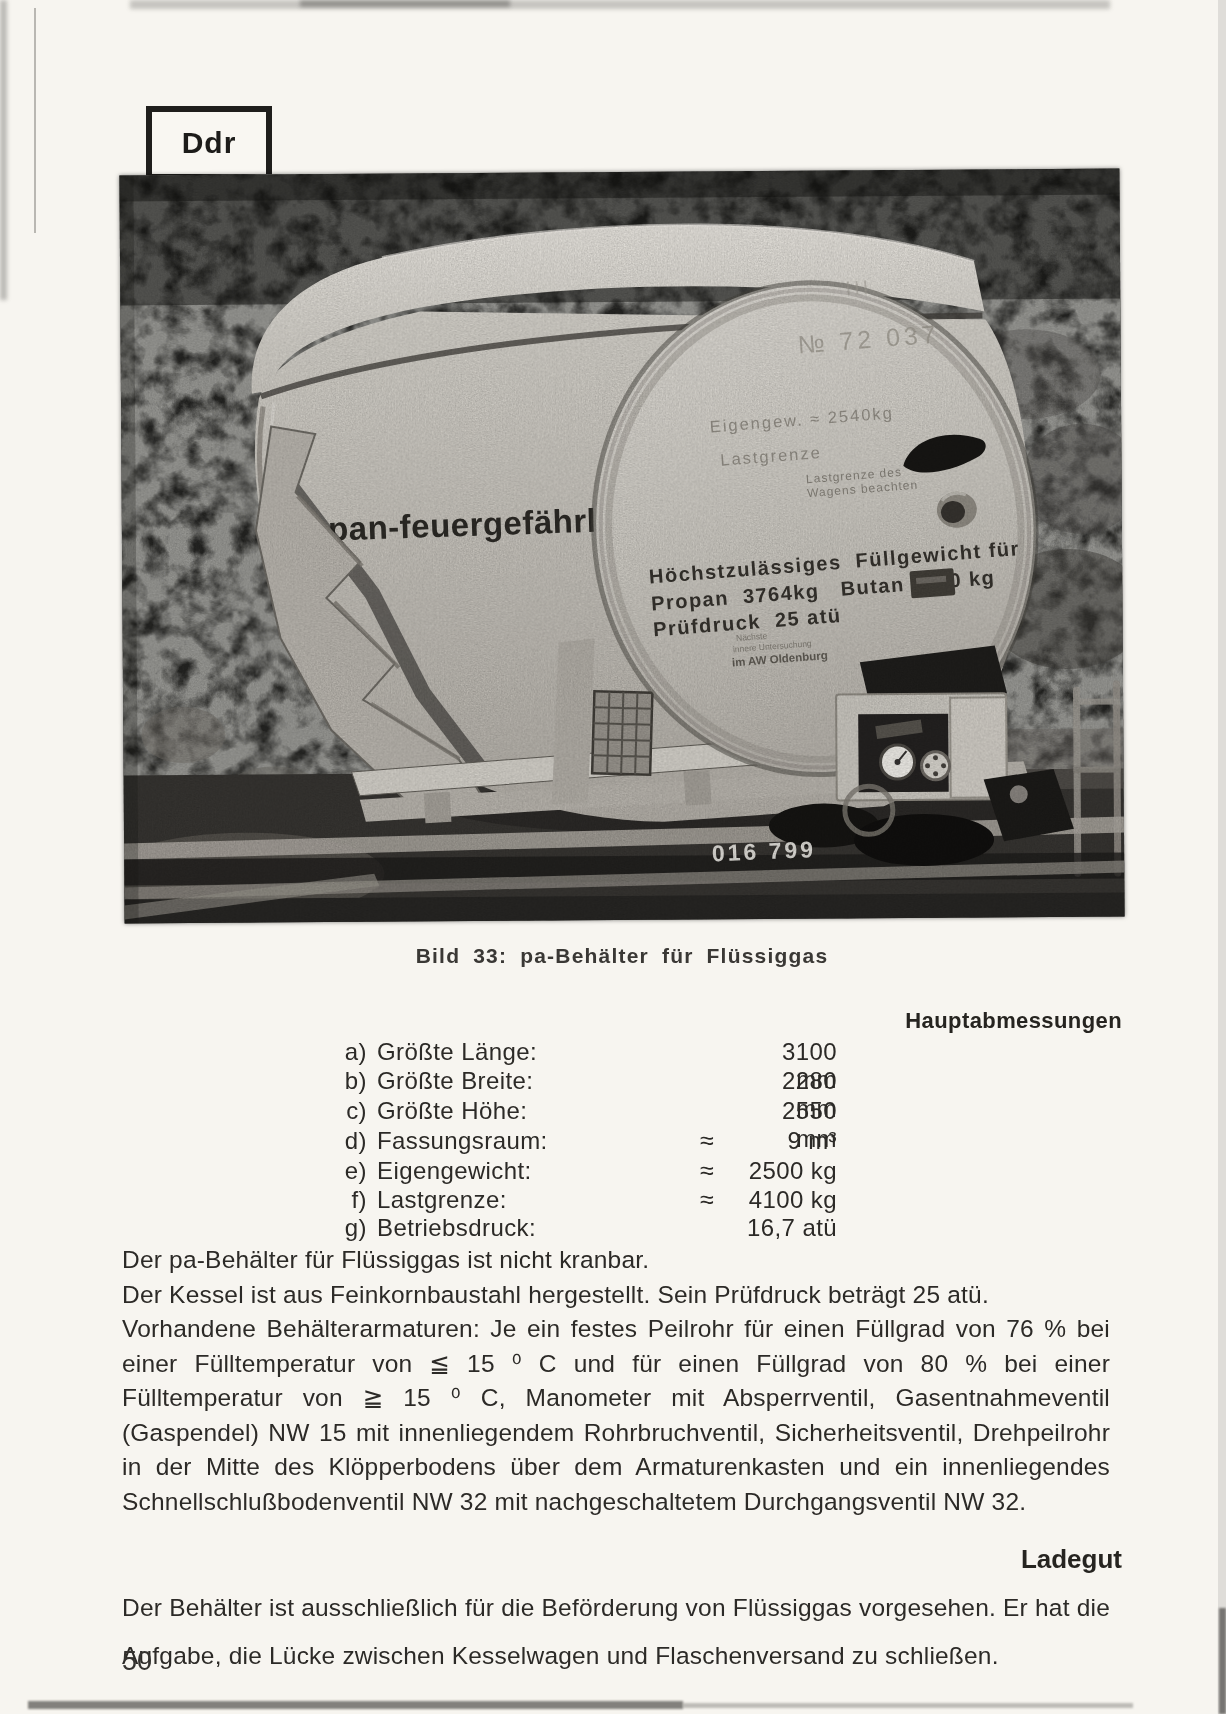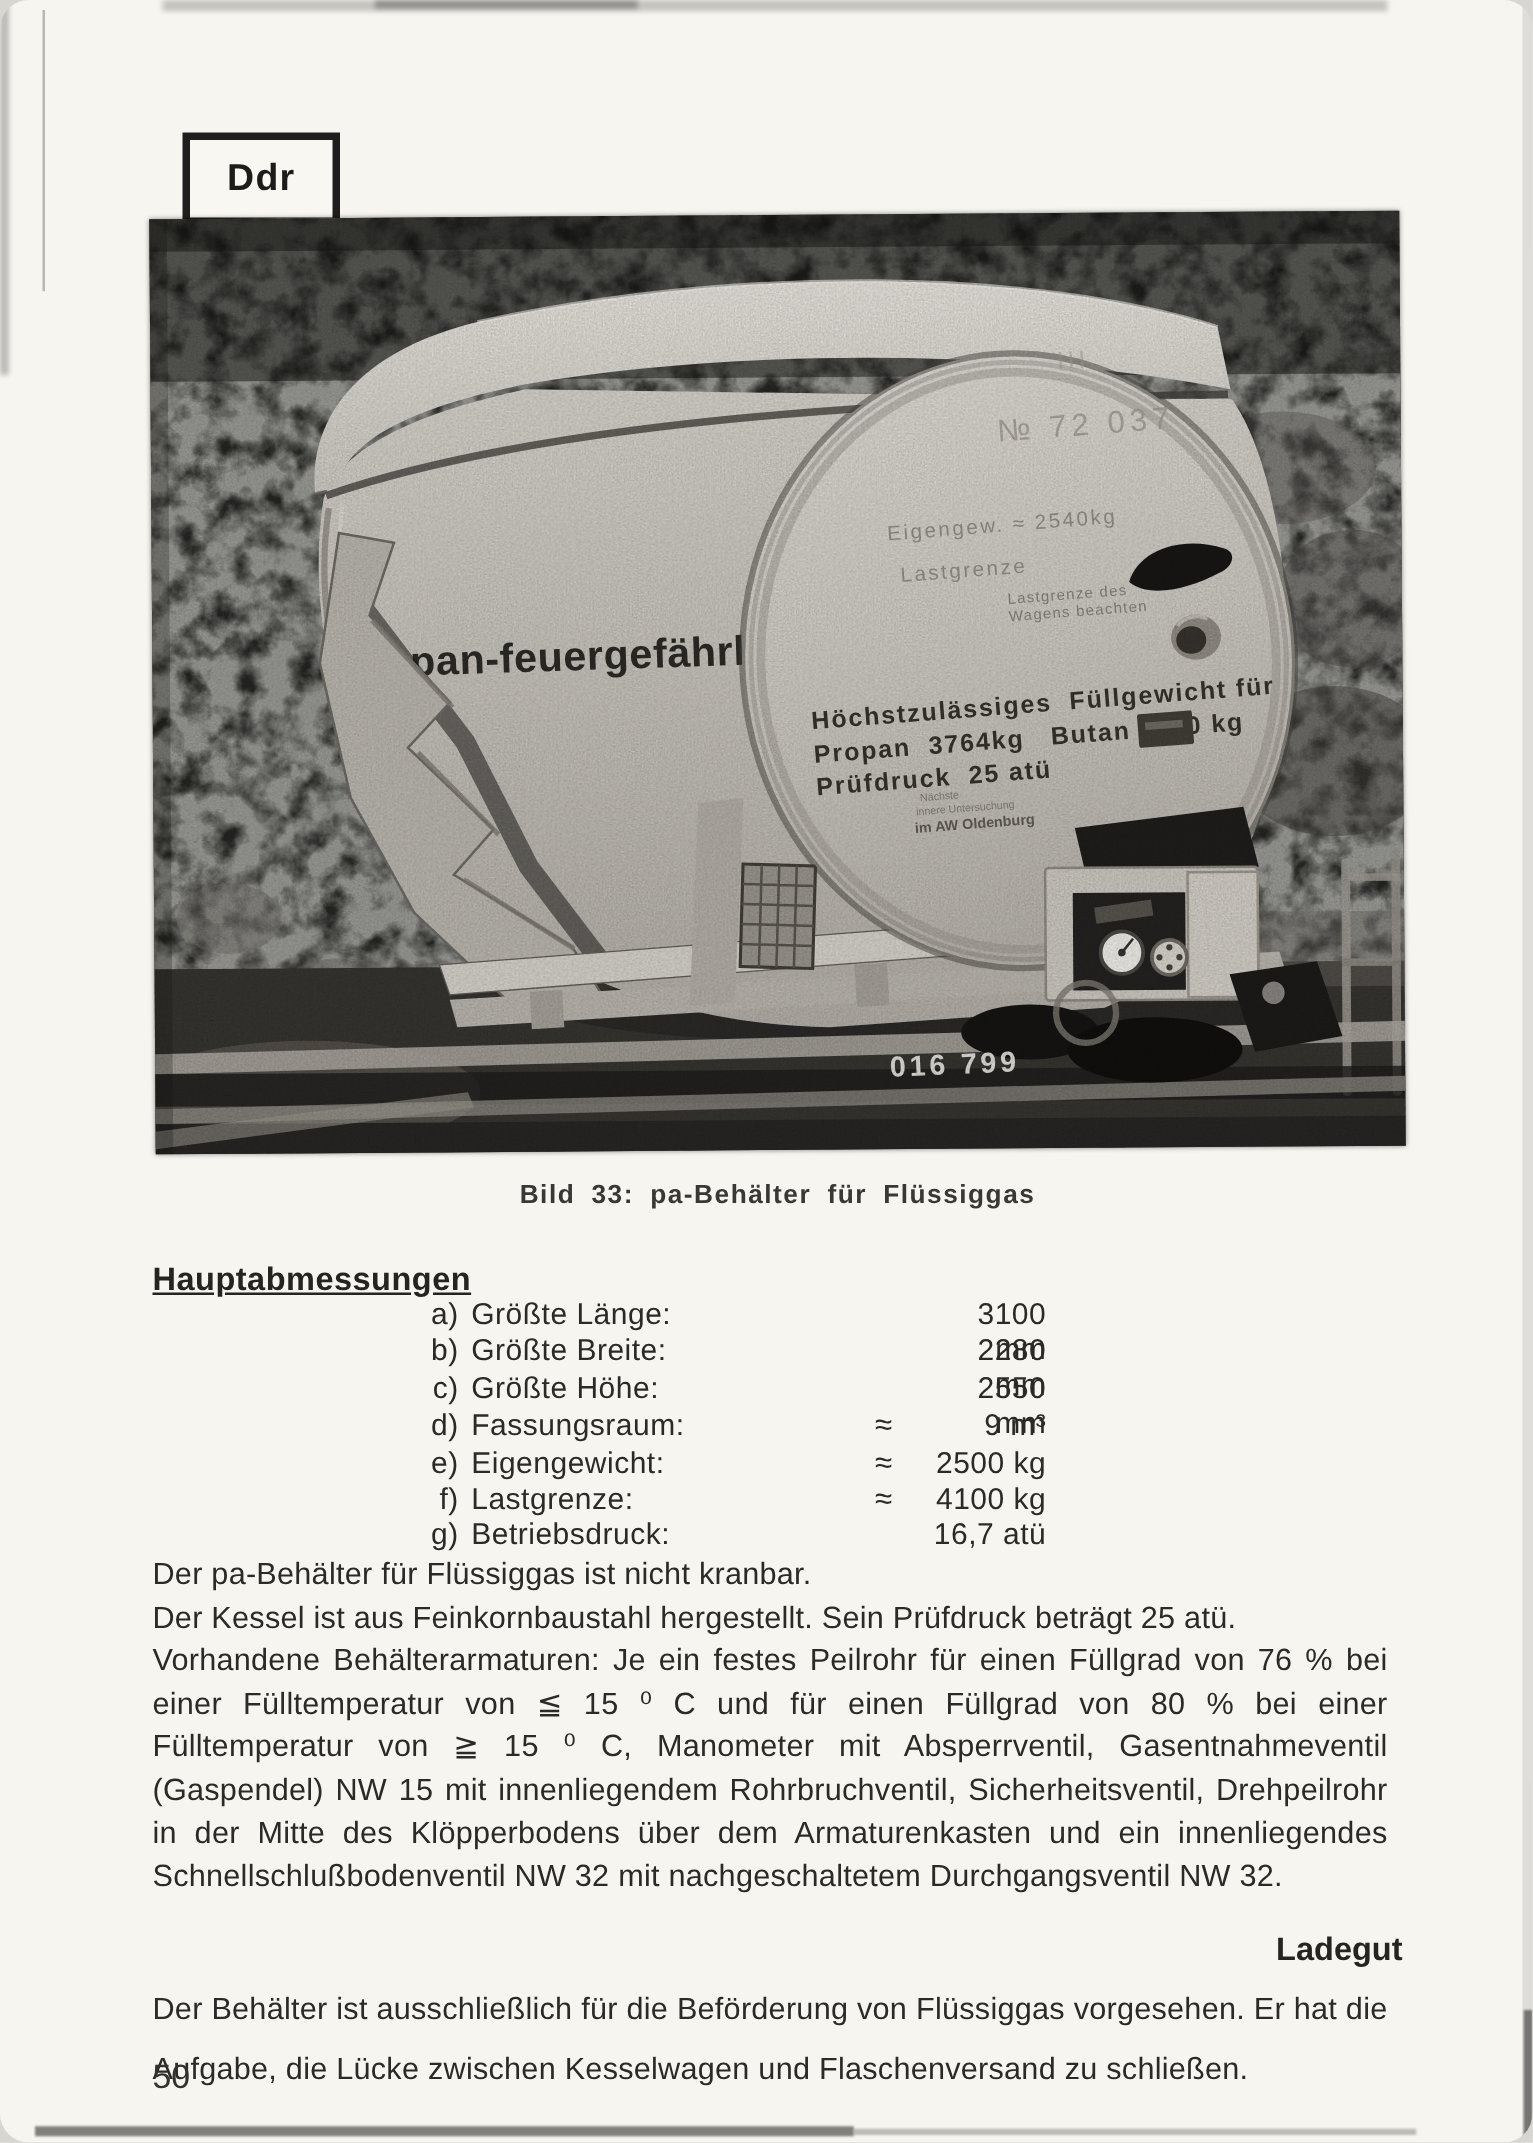--- a/index.html
+++ b/index.html
@@ -1,37 +1,37 @@
 <!DOCTYPE html>
 <html><head>
 <meta charset="utf-8">
 <style>
   html,body{margin:0;padding:0;background:#d8d6d1;}
   .page{
     position:relative;width:1226px;height:1714px;margin:0 auto;
     background:#f7f5f0;overflow:hidden;
-    font-family:"Liberation Sans", sans-serif;color:#2c2a27;border-radius:23px;
+    font-family:"Liberation Sans", sans-serif;color:#2c2a27;
   }
   .ddr-box{
     position:absolute;left:146px;top:106px;width:114px;height:62px;
     border:6px solid #1f1e1c;background:#f9f7f2;
     display:flex;align-items:center;justify-content:center;
   }
   .ddr-box span{font-weight:bold;font-size:30px;letter-spacing:1px;color:#1d1c1a;}
   .photo-wrap{
     position:absolute;left:122px;top:172px;width:1000px;height:748px;
     transform:rotate(-0.4deg);background:#242422;box-shadow:0 0 4px rgba(0,0,0,.5);
   }
   .caption{
     position:absolute;left:122px;top:944px;width:1000px;text-align:center;
     font-size:21px;letter-spacing:1.2px;word-spacing:6px;color:#3a3835;font-weight:bold;
   }
   .dim-title{
-    position:absolute;left:122px;top:1008px;width:1000px;text-align:left;
-    font-weight:bold;font-size:26px;letter-spacing:0.4px;color:#26241fb;color:#262420;text-decoration:underline;
+    position:absolute;left:122px;top:1008px;width:1000px;text-align:right;
+    font-weight:bold;font-size:22px;letter-spacing:0.4px;color:#26241fb;color:#262420;
   }
   .dim-list{position:absolute;left:333px;top:1038px;}
   .dim-row{
     display:grid;grid-template-columns:34px 300px 40px 100px;
     column-gap:10px;height:29.4px;align-items:baseline;
     font-size:24px;letter-spacing:0.4px;color:#2c2a27;
   }
   .dim-row .k{text-align:right;}
   .dim-row .a{text-align:center;font-size:25px;}
   .dim-row .v{text-align:right;}

